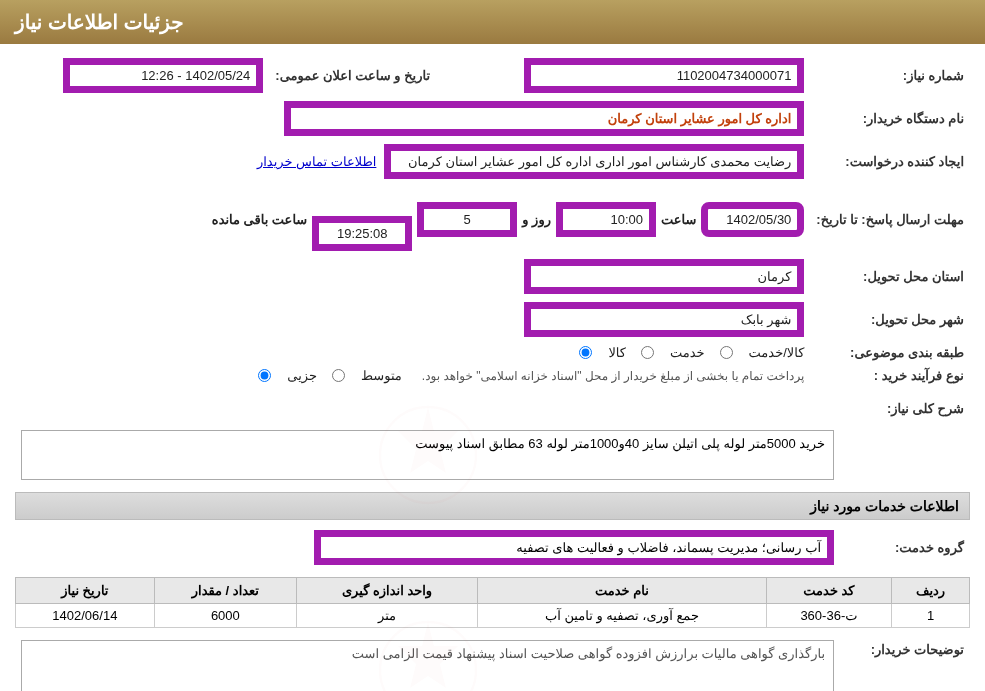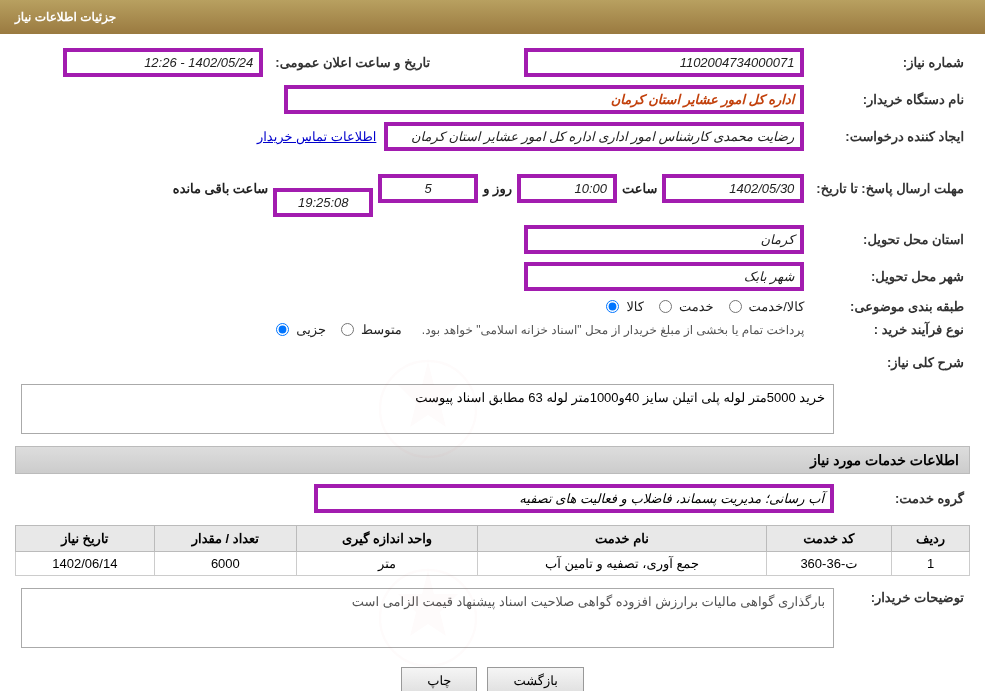--- a/index.html
+++ b/index.html
@@ -14,21 +14,21 @@
       min-height: 691px;
       background: #fff;
       margin: 0 auto;
       padding: 0;
     }
     .header-bar {
       background: linear-gradient(to bottom, #b8a060, #9a7a40);
       color: #fff;
       text-align: left;
       padding: 10px 15px;
-      font-size: 12px;
+      font-size: 20px;
       font-weight: bold;
       direction: rtl;
     }
     .main-content {
       padding: 10px 15px;
     }
     .info-grid {
       width: 100%;
       border-collapse: collapse;
       margin-bottom: 8px;
@@ -41,27 +41,26 @@
       color: #333;
       font-weight: bold;
       white-space: nowrap;
       text-align: right;
       width: 130px;
     }
     .value-cell {
       color: #222;
     }
     .input-box {
-      border: 4px solid #a21caf;
+      border: 7px solid #a21caf;
       background: #fff;
       padding: 3px 6px;
       min-width: 100px;
       display: inline-block;
       text-align: right;
-      font-style: italic;
     }
     .link-text {
       color: #0000cc;
       text-decoration: underline;
       cursor: pointer;
     }
     .section-header {
       background: linear-gradient(to bottom, #ddd, #ccc);
       border: 1px solid #bbb;
       padding: 5px 10px;
@@ -72,21 +71,21 @@
     }
     .radio-group {
       display: inline-flex;
       gap: 15px;
       direction: rtl;
       align-items: center;
     }
     .radio-item {
       display: flex;
       align-items: center;
-      gap: 7px;
+      gap: 16px;
     }
     .purchase-type-row {
       display: flex;
       align-items: center;
       gap: 20px;
       direction: rtl;
     }
     .watermark-area {
       position: relative;
     }
@@ -216,21 +215,21 @@
             </div>
             <span class="link-text">اطلاعات تماس خریدار</span>
           </div>
         </td>
       </tr>
 
       <tr>
         <td class="label-cell">مهلت ارسال پاسخ: تا تاریخ:</td>
         <td class="value-cell" colspan="3">
           <div class="date-time-row">
-            <div class="input-box" style="width:142px;">
+            <div class="input-box" style="width:103px;border-radius:8px;">
               <span>1402/05/30</span>
             </div>
             <span class="col-label">ساعت</span>
             <div class="input-box" style="width:70px;">
               <span>10:00</span>
             </div>
             <span class="col-label">روز و</span>
             <div class="input-box" style="width:40px; text-align:center;">
               <span>5</span>
             </div>

